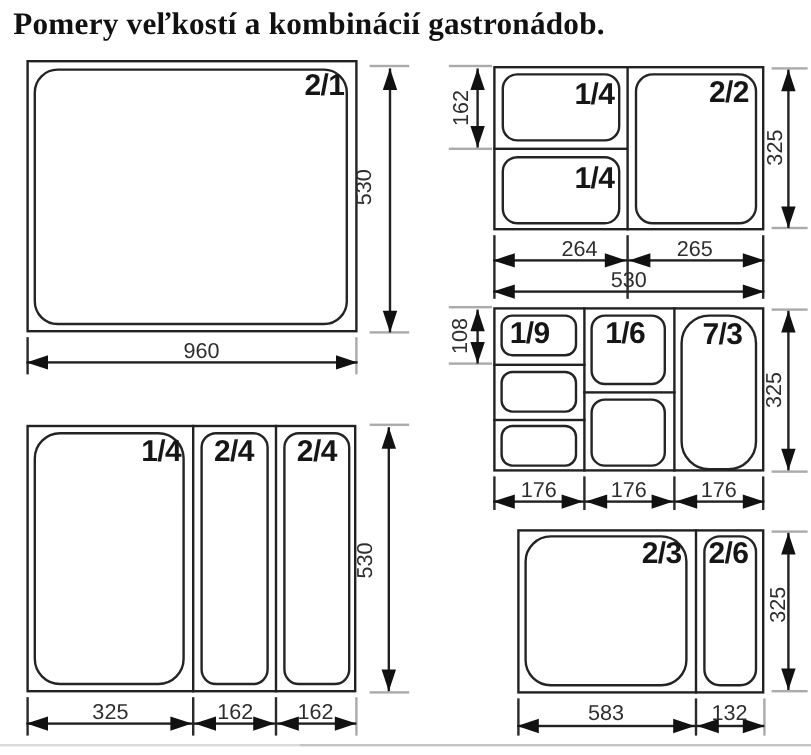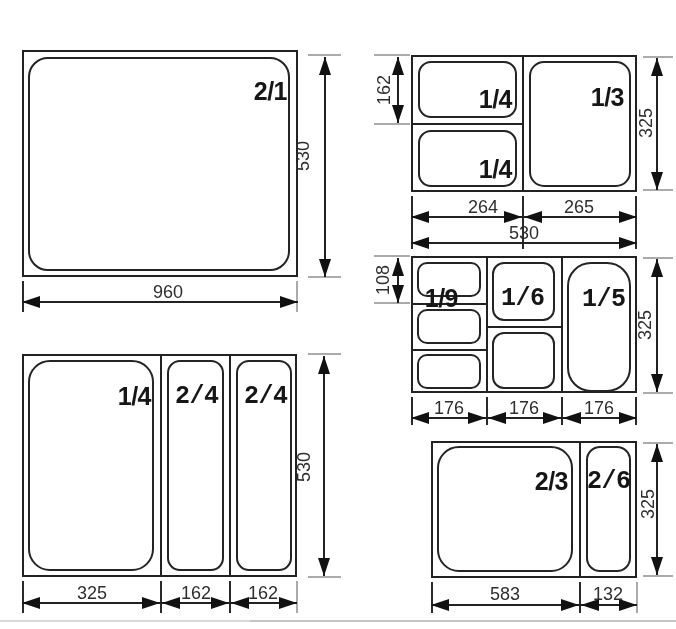--- a/index.html
+++ b/index.html
@@ -8,42 +8,43 @@
     overflow:hidden; font-family:"Liberation Sans", sans-serif;
   }
   .title {
     position:absolute; left:11px; top:5px;
     font-family:"Liberation Serif", serif; font-weight:700;
     font-size:26px; color:#111; white-space:nowrap; letter-spacing:.2px;
   }
   .box  { position:absolute; border:2px solid #222; box-sizing:border-box; background:#fff; }
   .pan  { position:absolute; border:2px solid #242424; box-sizing:border-box; background:#fff; }
   .lbl  { position:absolute; font-weight:700; font-size:25px; color:#161616;
-          white-space:nowrap; width:40px; letter-spacing:-0.5px;margin-top:20px; }
+          white-space:nowrap; width:40px; letter-spacing:-0.5px; }
   .lbl.ra { text-align:right; }
-  .lbl.ct { text-align:center;font-family:Liberation Mono, monospace; }
+  .lbl.ct { text-align:center; }
   .dim  { position:absolute; font-size:18px; line-height:18px; color:#2e2e2e;
           width:70px; text-align:center; white-space:nowrap; }
   .dim.v { width:60px; height:18px; transform:rotate(-90deg); transform-origin:center; }
   .ln   { position:absolute; background:#222; }
   .ext  { position:absolute; background:#2a2a2a; }
   .ext.gray { background:#aaa; }
   .tick { position:absolute; background:#ababab; height:2px; }
   .ar   { position:absolute; width:0; height:0; }
   .ar.l { border-top:6px solid transparent; border-bottom:6px solid transparent; border-right:18px solid #111; }
   .ar.r { border-top:6px solid transparent; border-bottom:6px solid transparent; border-left:18px solid #111; }
   .ar.u { border-left:6px solid transparent; border-right:6px solid transparent; border-bottom:18px solid #111; }
   .ar.d { border-left:6px solid transparent; border-right:6px solid transparent; border-top:18px solid #111; }
   .sep  { position:absolute; height:2px; }
 </style>
 </head>
 <body>
 
 <div class="stage">
 
+  <div class="title">Pomery veľkostí a kombinácií gastronádob.</div>
 
   <div>
     <div class="box" style="left:22px; top:50px; width:276px; height:227px;"></div>
     <div class="pan" style="left:28px; top:57px; width:262px; height:214px; border-radius:20px;"></div>
     <div class="lbl ra" style="left:247px; top:57px;">2/1</div>
 
     <div class="tick" style="left:308px; top:54px;  width:33px;"></div>
     <div class="tick" style="left:308px; top:276px; width:33px;"></div>
     <div class="ln" style="left:324px; top:57px; width:2px; height:220px;"></div>
     <div class="ar u" style="left:319px; top:57px;"></div>
@@ -61,21 +62,21 @@
   <div>
     <div class="box" style="left:411px; top:55px; width:226px; height:137px;"></div>
     <div class="ln" style="left:522px; top:55px; width:2px; height:137px;"></div>
     <div class="ln" style="left:411px; top:123px; width:112px; height:2px;"></div>
 
     <div class="pan" style="left:418px; top:61px;  width:99px;  height:57px;  border-radius:13px;"></div>
     <div class="pan" style="left:418px; top:130px; width:99px;  height:57px;  border-radius:13px;"></div>
     <div class="pan" style="left:529px; top:61px;  width:102px; height:126px; border-radius:15px;"></div>
     <div class="lbl ra" style="left:472px; top:65px;">1/4</div>
     <div class="lbl ra" style="left:472px; top:135px;">1/4</div>
-    <div class="lbl ra" style="left:584px; top:63px;">1/3</div>
+    <div class="lbl ra" style="left:584px; top:63px;">2/2</div>
 
     <div class="tick" style="left:374px; top:54px;  width:36px;"></div>
     <div class="tick" style="left:374px; top:123px; width:36px;"></div>
     <div class="ln" style="left:397px; top:57px; width:2px; height:66px;"></div>
     <div class="ar u" style="left:392px; top:57px;"></div>
     <div class="ar d" style="left:392px; top:105px;"></div>
     <div class="dim v" style="left:354px; top:81px;">162</div>
 
     <div class="tick" style="left:643px; top:56px;  width:30px;"></div>
     <div class="tick" style="left:643px; top:189px; width:30px;"></div>
@@ -109,21 +110,21 @@
     <div class="ln" style="left:486px; top:326px; width:77px; height:2px;"></div>
 
     <div class="pan" style="left:417px; top:262px; width:64px; height:35px; border-radius:10px;"></div>
     <div class="pan" style="left:417px; top:309px; width:64px; height:35px; border-radius:10px;"></div>
     <div class="pan" style="left:417px; top:354px; width:64px; height:35px; border-radius:10px;"></div>
     <div class="pan" style="left:492px; top:262px; width:63px; height:59px; border-radius:12px;"></div>
     <div class="pan" style="left:492px; top:332px; width:63px; height:57px; border-radius:12px;"></div>
     <div class="pan" style="left:567px; top:262px; width:64px; height:130px; border-radius:24px;"></div>
     <div class="lbl ra" style="left:418px; top:264px;">1/9</div>
     <div class="lbl ct" style="left:501px; top:264px;">1/6</div>
-    <div class="lbl ct" style="left:582px; top:265px;">1/5</div>
+    <div class="lbl ct" style="left:582px; top:265px;">7/3</div>
 
     <div class="tick" style="left:374px; top:255px; width:36px;"></div>
     <div class="tick" style="left:374px; top:302px; width:36px;"></div>
     <div class="ln" style="left:397px; top:258px; width:2px; height:45px;"></div>
     <div class="ar u" style="left:392px; top:258px;"></div>
     <div class="ar d" style="left:392px; top:285px;"></div>
     <div class="dim v" style="left:353px; top:271px;">108</div>
 
     <div class="tick" style="left:643px; top:257px; width:30px;"></div>
     <div class="tick" style="left:643px; top:392px; width:30px;"></div>

